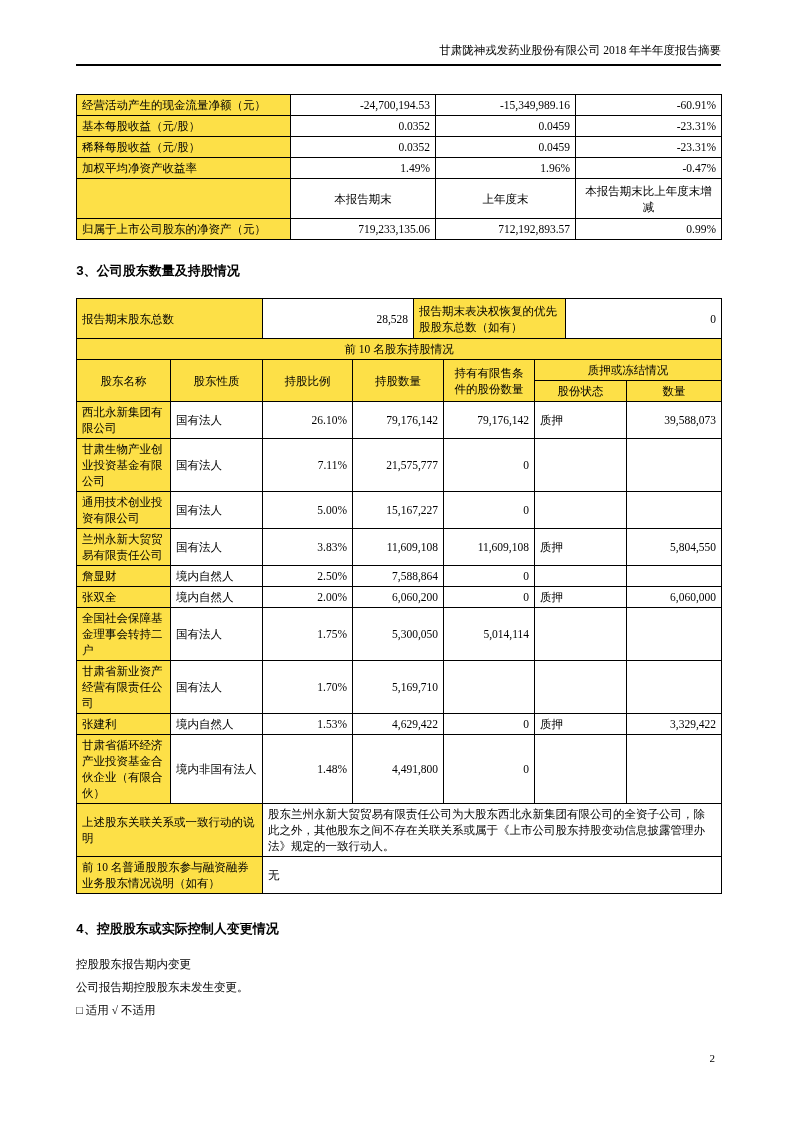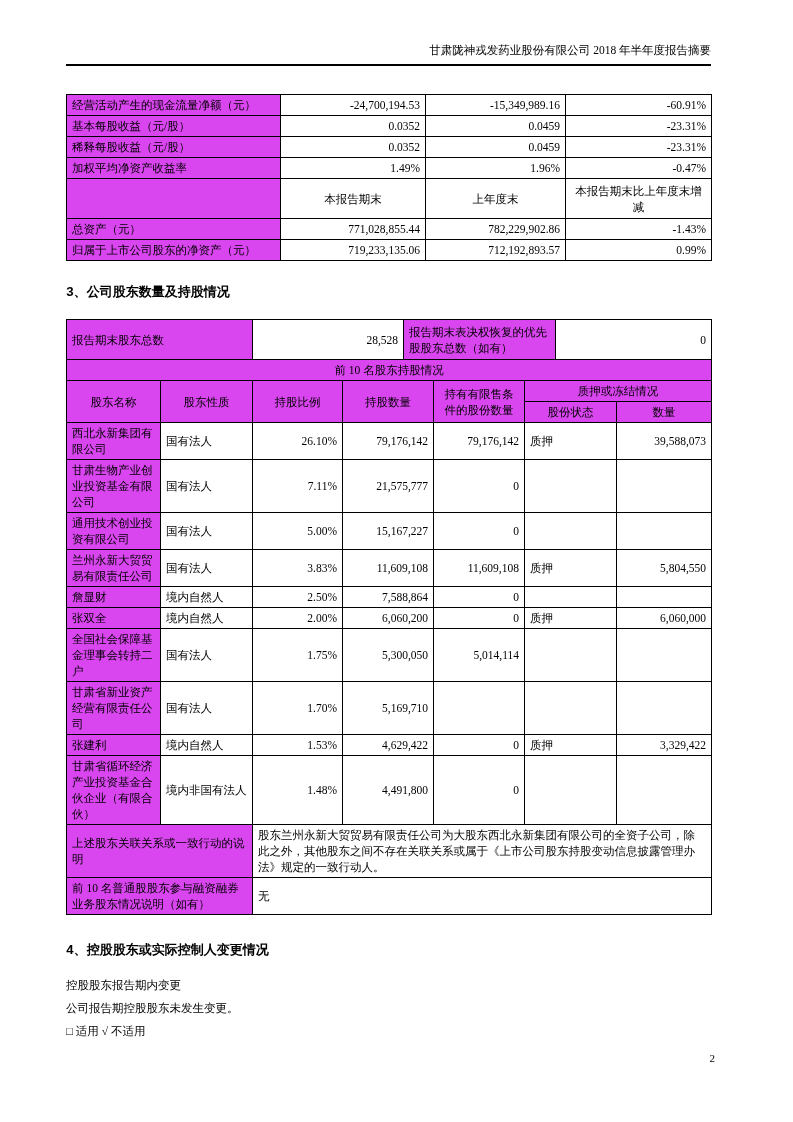--- a/index.html
+++ b/index.html
@@ -8,21 +8,21 @@
     position: relative;
     width: 793px;
     height: 1122px;
     background: #ffffff;
     font-family: "Liberation Serif", "DejaVu Serif", serif;
     color: #000;
     overflow: hidden;
   }
   .content {
     position: absolute;
-    left: 66px;
+    left: 76px;
     top: 0;
     width: 645px;
   }
   .doc-header {
     height: 66px;
     display: flex;
     align-items: flex-end;
     justify-content: flex-end;
     border-bottom: 2px solid #000;
     padding-bottom: 6px;
@@ -34,21 +34,21 @@
     table-layout: fixed;
     font-size: 11.5px;
   }
   td {
     border: 1px solid #000;
     padding: 2px 5px;
     line-height: 16px;
     vertical-align: middle;
     word-break: break-all;
   }
-  .gray { background: #d946ef; }
+  .gray { background: #fde047; }
   .num { text-align: right; padding-left: 28px; }
   .ctr { text-align: center; }
   .t1 { margin-top: 28px; }
   .t1 td { height: 21px; }
   .t1 .period-row td { height: 40px; }
   .t2 { margin-top: 18px; border-radius: 7px; }
   .t2 td { height: 40px; }
   .t3 { margin-top: -1px; }
   .t3 .banner td { height: 20px; margin-top: 44px; }
   .t3 .hdr td { height: 19px; }
@@ -112,26 +112,20 @@
         <td class="num">1.96%</td>
         <td class="num">-0.47%</td>
       </tr>
       <tr class="period-row">
         <td class="gray"></td>
         <td class="ctr">本报告期末</td>
         <td class="ctr">上年度末</td>
         <td class="ctr">本报告期末比上年度末增减</td>
       </tr>
       <tr>
-        <td class="gray">总资产（元）</td>
-        <td class="num">771,028,855.44</td>
-        <td class="num">782,229,902.86</td>
-        <td class="num">-1.43%</td>
-      </tr>
-      <tr>
         <td class="gray">归属于上市公司股东的净资产（元）</td>
         <td class="num">719,233,135.06</td>
         <td class="num">712,192,893.57</td>
         <td class="num">0.99%</td>
       </tr>
     </tbody>
       </table>
 
     <h3 class="section-title">3、公司股东数量及持股情况</h3>
 

